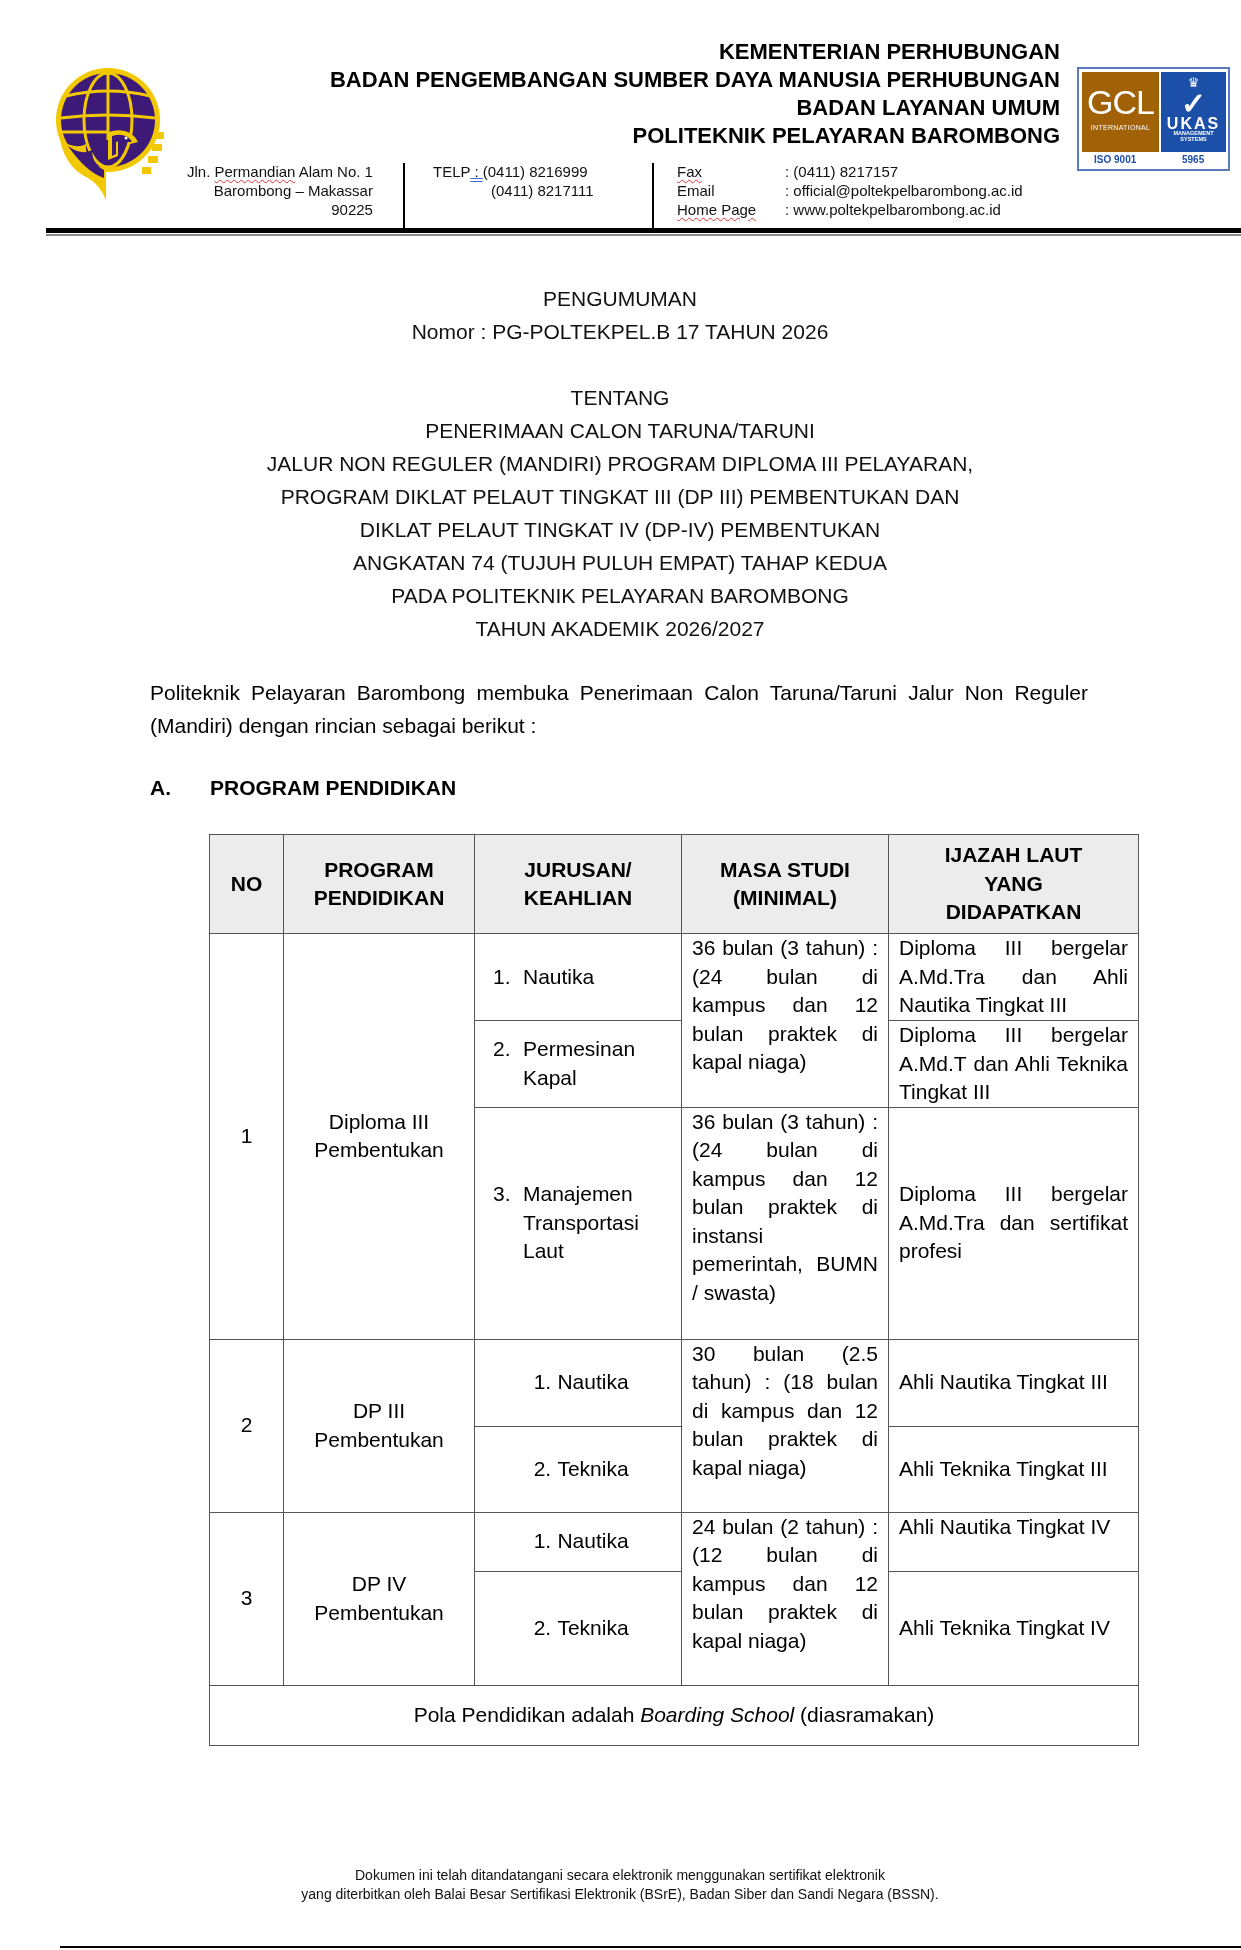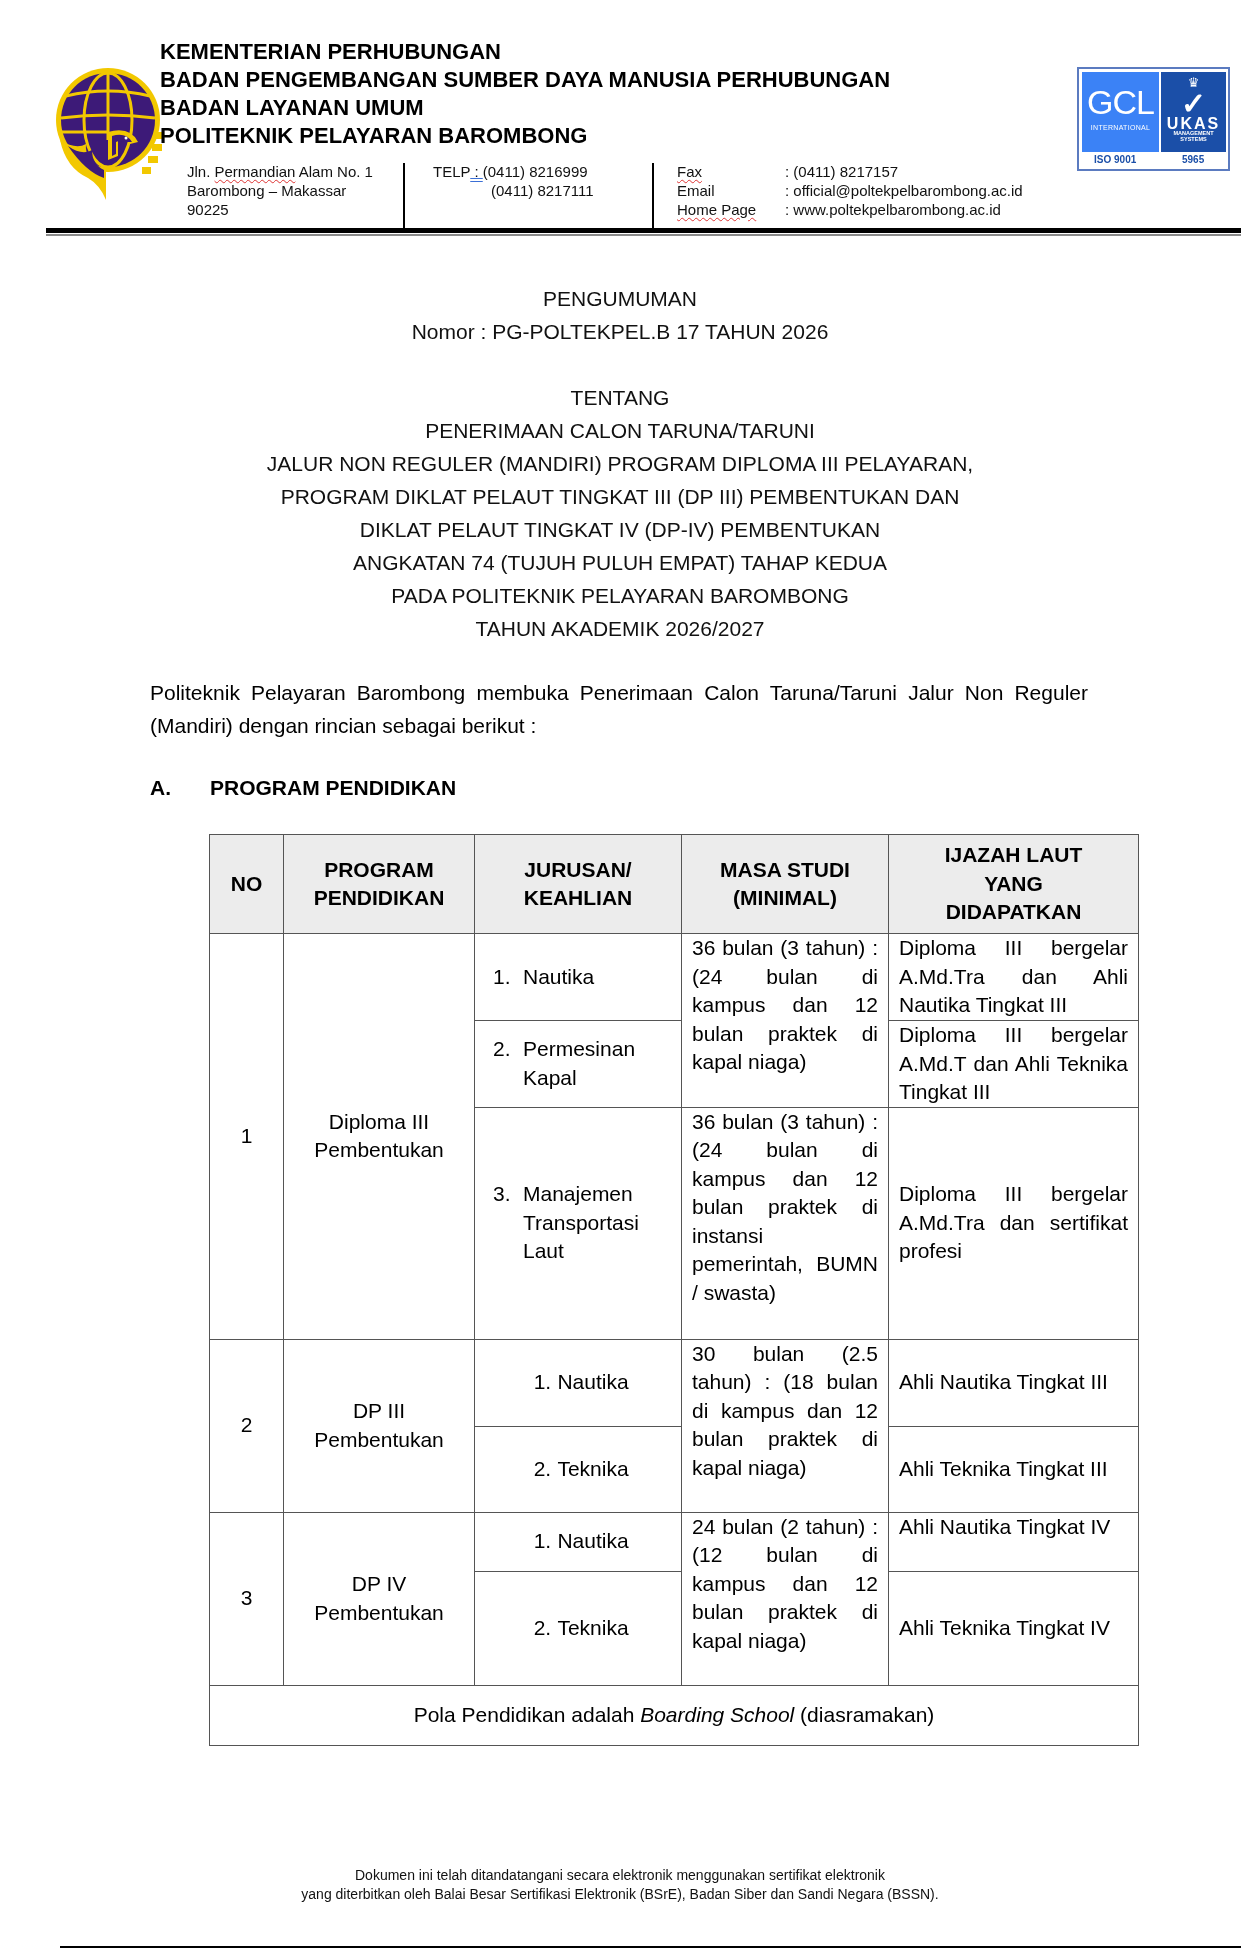--- a/index.html
+++ b/index.html
@@ -1,37 +1,37 @@
 <!DOCTYPE html>
 <html><head>
 <meta charset="utf-8">
 <style>
   * { box-sizing: border-box; margin: 0; padding: 0; }
   html, body { width: 1241px; height: 1950px; background: #ffffff; }
   body { position: relative; font-family: "Liberation Sans", sans-serif; color: #000; overflow: hidden; }
 
   
   .logo { position: absolute; left: 46px; top: 60px; width: 130px; height: 145px; }
-  .kop-title { position: absolute; left: 160px; top: 38px; width: 900px; text-align: left; font-weight: bold; line-height: 28px; }
+  .kop-title { position: absolute; left: 160px; top: 38px; width: 900px; text-align: right; font-weight: bold; line-height: 28px; }
   .kop-title .l1 { font-size: 22px; }
   .kop-title .l2 { font-size: 22px; }
   .kop-title .l3 { font-size: 22px; }
   .kop-title .l4 { font-size: 22px; }
 
   .addr { position: absolute; top: 162px; font-size: 15px; line-height: 19px; color: #111; }
-  .addr.col1 { left: 187px; }
+  .addr.col1 { left: 187px; text-align: right; }
   .addr.col2 { left: 433px; }
   .addr.col3 { left: 677px; }
   .vdiv { position: absolute; top: 163px; width: 2px; height: 66px; background: #000; }
   .wavy { text-decoration: underline wavy #d33; text-decoration-thickness: 1px; text-underline-offset: 2px; }
   .dbl { text-decoration: underline double #3b6fd6; }
   .c3 .lab { display: inline-block; width: 108px; }
 
   .iso { position: absolute; left: 1077px; top: 67px; width: 153px; height: 104px; border: 2px solid #5b7bc0; background: #fff; }
-  .iso .gcl { position: absolute; left: 3px; top: 3px; width: 77px; height: 80px; background: #3b82f6; color: #fff; text-align: center; }
+  .iso .gcl { position: absolute; left: 3px; top: 3px; width: 77px; height: 80px; background: #a16207; color: #fff; text-align: center; }
   .iso .gcl .big { font-size: 34px; font-weight: 300; letter-spacing: -1px; margin-top: 12px; line-height: 36px; }
   .iso .gcl .small { font-size: 7px; letter-spacing: 0.3px; margin-top: 4px; }
   .iso .ukas { position: absolute; left: 82px; top: 3px; width: 65px; height: 80px; background: #1b4fa8; color: #fff; text-align: center; }
   .iso .ukas .crown { font-size: 13px; line-height: 14px; margin-top: 4px; }
   .iso .ukas .tick { font-size: 30px; line-height: 28px; font-weight: bold; }
   .iso .ukas .name { font-size: 16px; font-weight: bold; letter-spacing: 2px; line-height: 12px; }
   .iso .ukas .mgmt { font-size: 5.5px; line-height: 6px; font-weight: bold; }
   .iso .foot { position: absolute; left: 3px; top: 84px; width: 144px; height: 20px; font-size: 10px; font-weight: bold; color: #1b4fa8; }
   .iso .foot span { position: absolute; top: 1px; }
 

